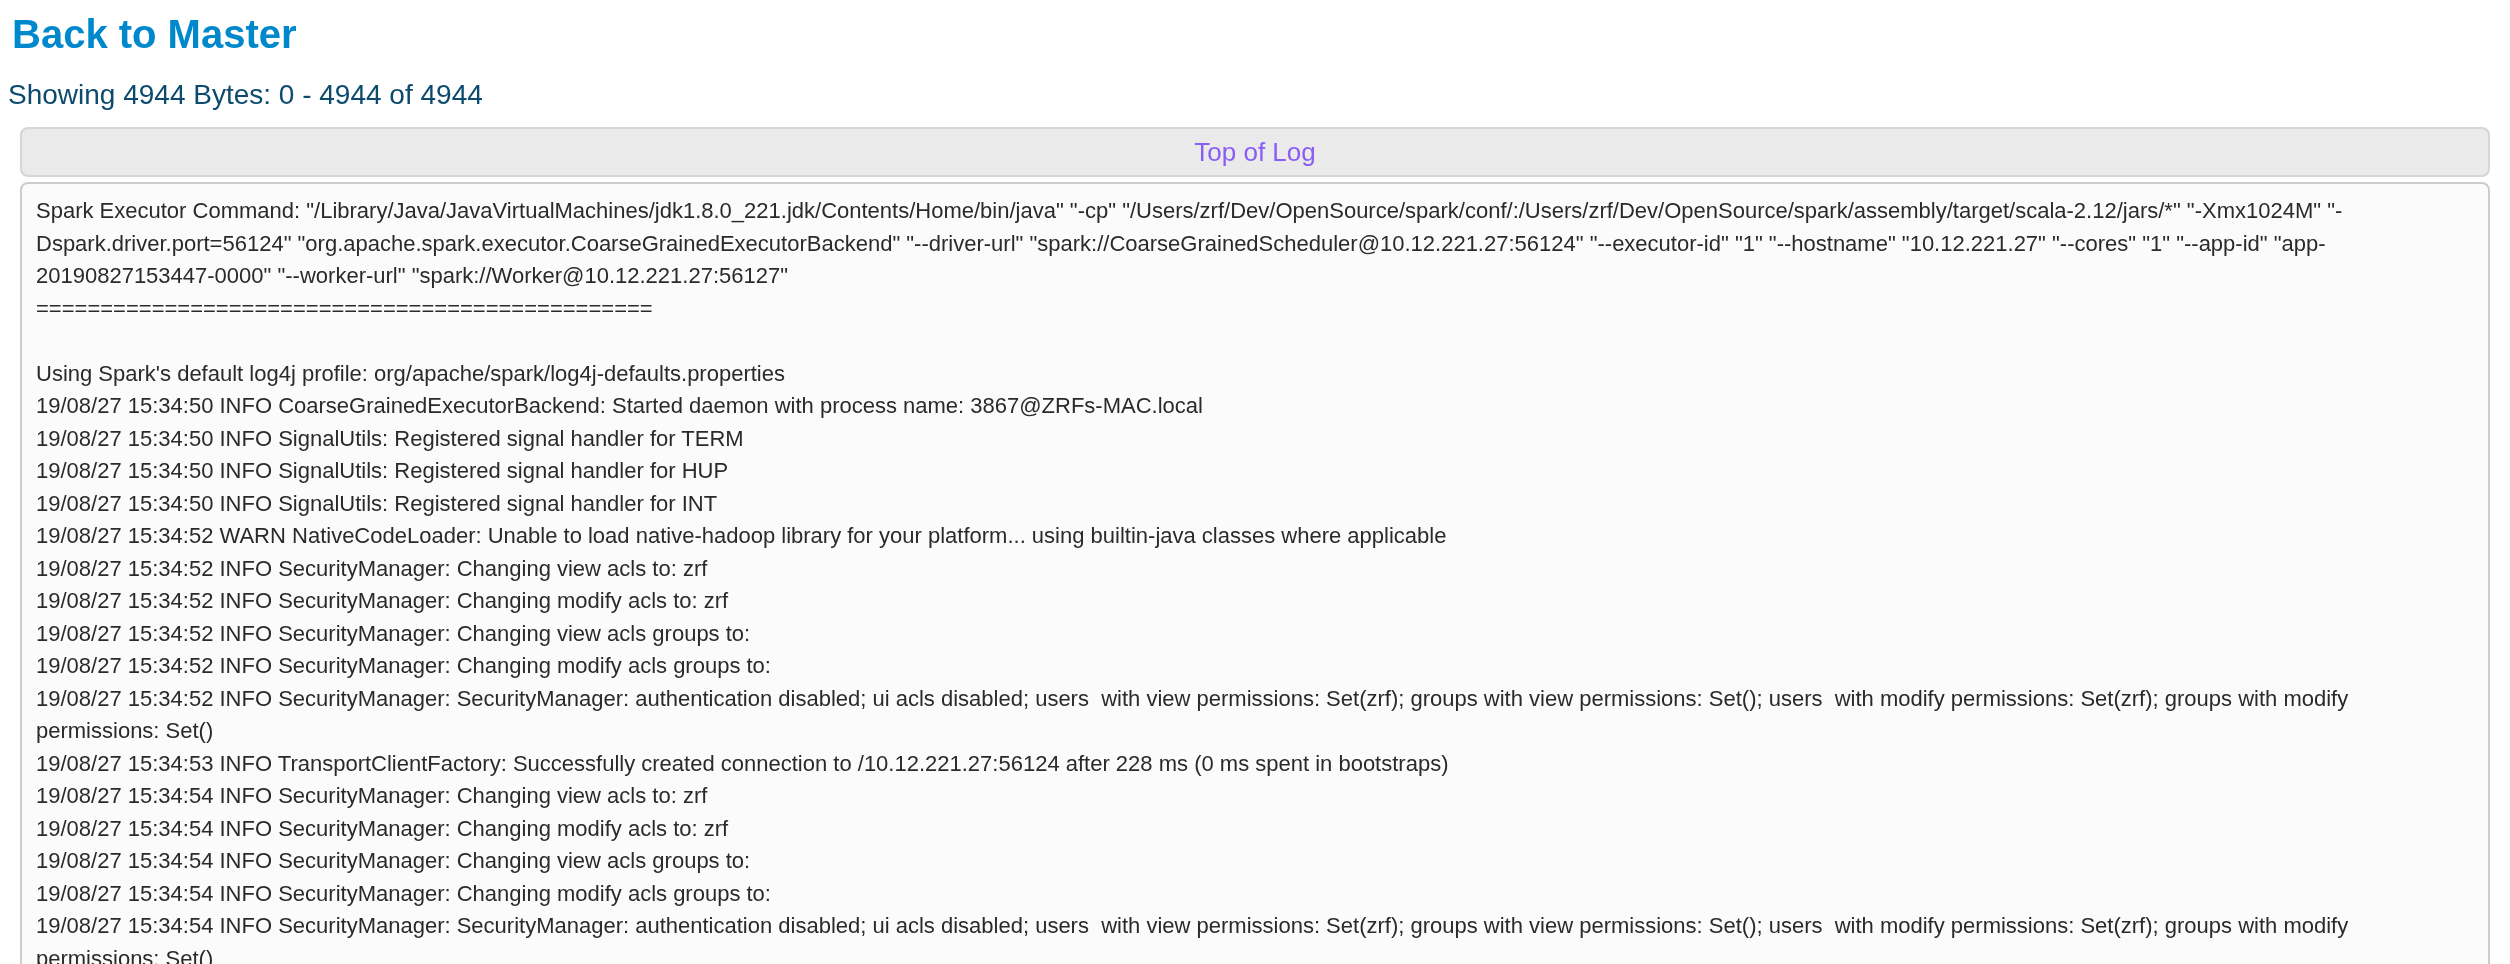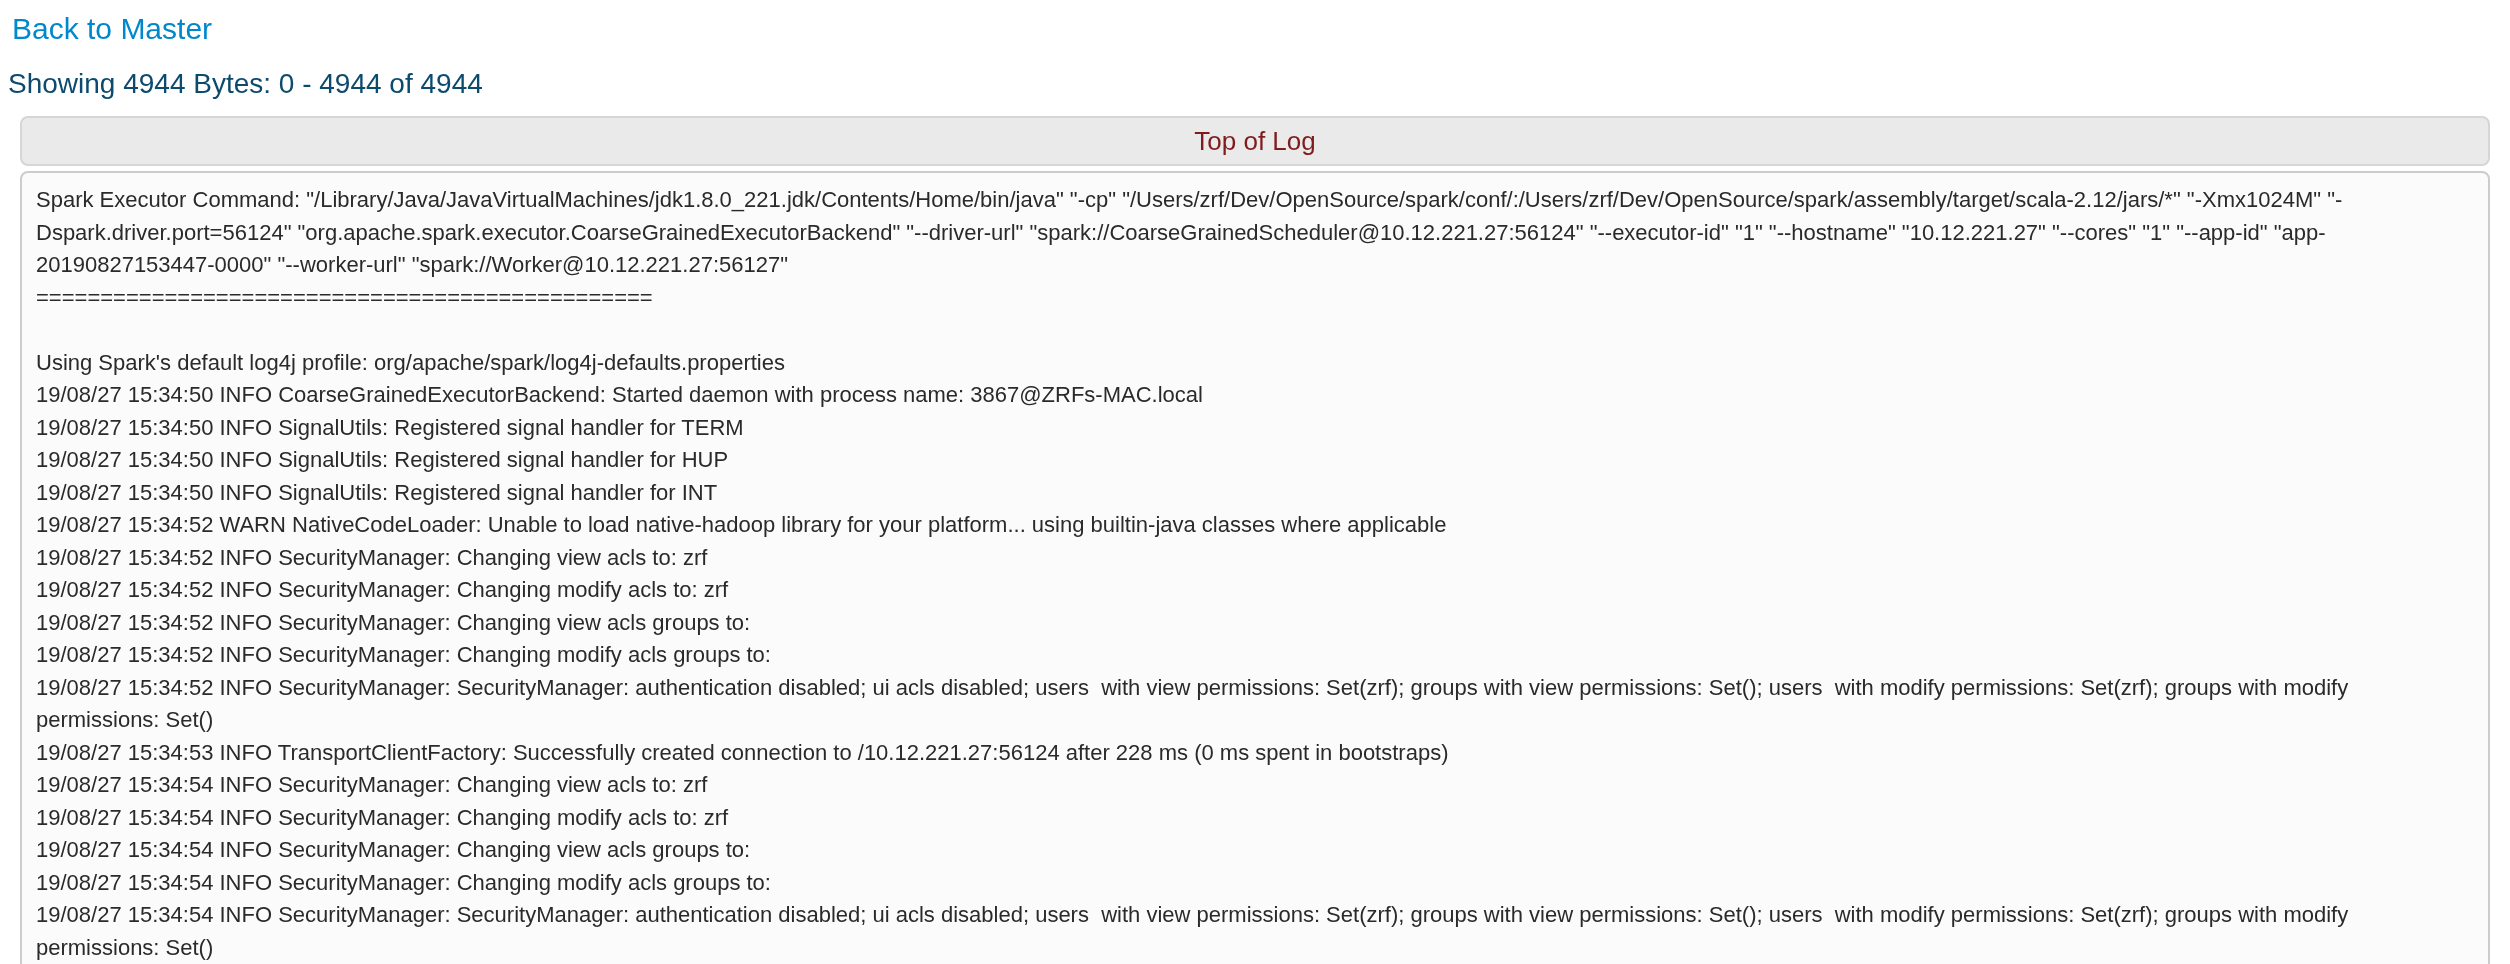--- a/index.html
+++ b/index.html
@@ -7,43 +7,43 @@
     margin: 0; padding: 0;
     width: 2510px; height: 964px;
     overflow: hidden;
     background: #ffffff;
     font-family: "Liberation Sans", sans-serif;
   }
   .page { width: 2510px; height: 964px; position: relative; }
   .back-link {
     display: inline-block;
     margin: 12px 0 0 12px;
-    font-size: 30px;
-    font-weight: 400;
+    font-size: 40px;
+    font-weight: 700;
     color: #0088cc;
     text-decoration: none;
     cursor: pointer;
   }
   .byte-range {
     margin: 22px 0 0 8px;
     font-size: 28px;
     font-weight: 500;
     color: #0c4a6e;
   }
   .top-btn {
     margin: 16px 20px 0 20px;
     height: 50px;
     background: #eaeaea;
     border: 2px solid #d6d6d6;
     border-radius: 8px;
     display: flex;
     align-items: center;
     justify-content: center;
     font-size: 26px;
-    color: #7f1d1d;
+    color: #8b5cf6;
     cursor: pointer;
   }
   .log-box {
     margin: 5px 20px 0 20px;
     height: 900px; 
     background: #fbfbfb;
     border: 2px solid #cccccc;
     border-radius: 8px;
     overflow: hidden;
   }

